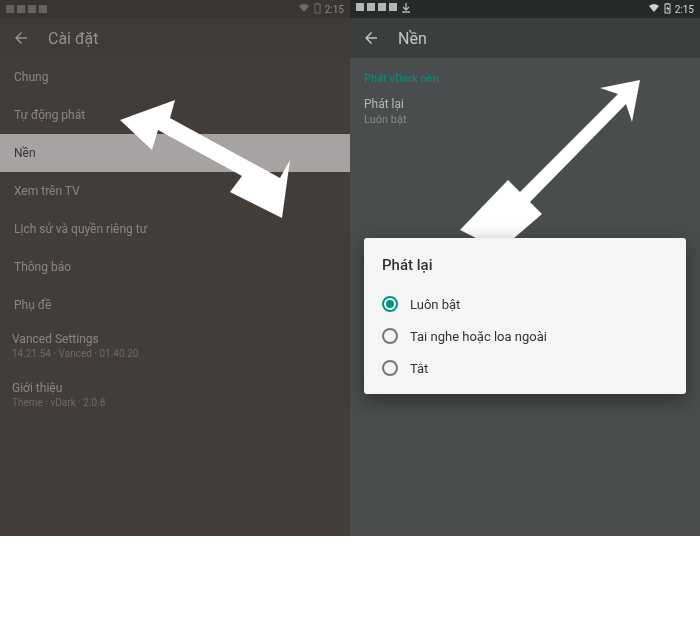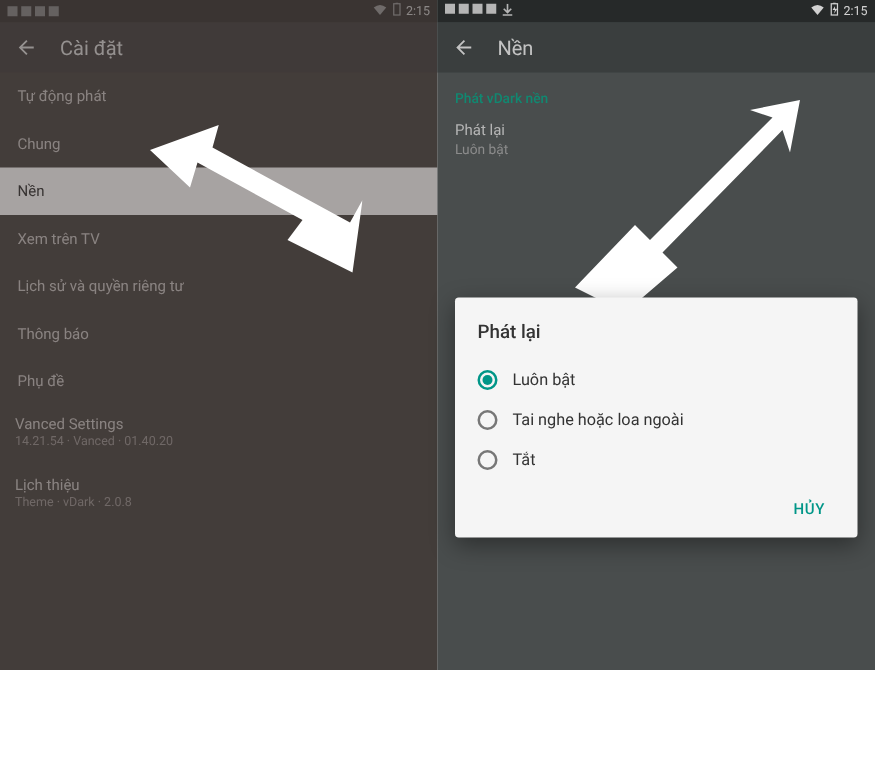--- a/index.html
+++ b/index.html
@@ -82,33 +82,33 @@
   </div>
   <div class="appbar">
     <span class="back">
       <svg width="18" height="18" viewBox="0 0 24 24">
           <path d="M20 11H7.8l5.6-5.6L12 4l-8 8 8 8 1.4-1.4L7.8 13H20z" fill="#ddd"></path>
         </svg>
     </span>
     <span class="title">Cài đặt</span>
   </div>
   <div class="list">
+    <div class="item"><span>Chung</span></div>
     <div class="item"><span>Tự động phát</span></div>
-    <div class="item"><span>Chung</span></div>
     <div class="item highlight"><span>Nền</span></div>
     <div class="item"><span>Xem trên TV</span></div>
     <div class="item"><span>Lịch sử và quyền riêng tư</span></div>
     <div class="item"><span>Thông báo</span></div>
     <div class="item"><span>Phụ đề</span></div>
     <div class="item sub">
       <div>Vanced Settings</div>
       <div class="secondary">14.21.54 · Vanced · 01.40.20</div>
     </div>
     <div class="item sub">
-      <div>Lịch thiệu</div>
+      <div>Giới thiệu</div>
       <div class="secondary">Theme · vDark · 2.0.8</div>
     </div>
   </div>
   <div class="left-dim"></div>
   <svg class="arrow" style="left:120px; top:100px;" width="170" height="120" viewBox="0 0 170 120">
     <polygon points="0,20 55,0 50,18 160,78 170,60 162,118 110,92 122,76 38,30 32,50" fill="#fff"></polygon>
   </svg>
 </div>
 
 <div class="pane right">
@@ -167,17 +167,14 @@
       <span>Luôn bật</span>
     </div>
     <div class="radio-row">
       <span class="radio"></span>
       <span>Tai nghe hoặc loa ngoài</span>
     </div>
     <div class="radio-row">
       <span class="radio"></span>
       <span>Tắt</span>
     </div>
-    <div class="dialog-actions">
-      <span class="dialog-btn">HỦY</span>
-    </div>
   </div>
 </div>
 
 </body></html>

